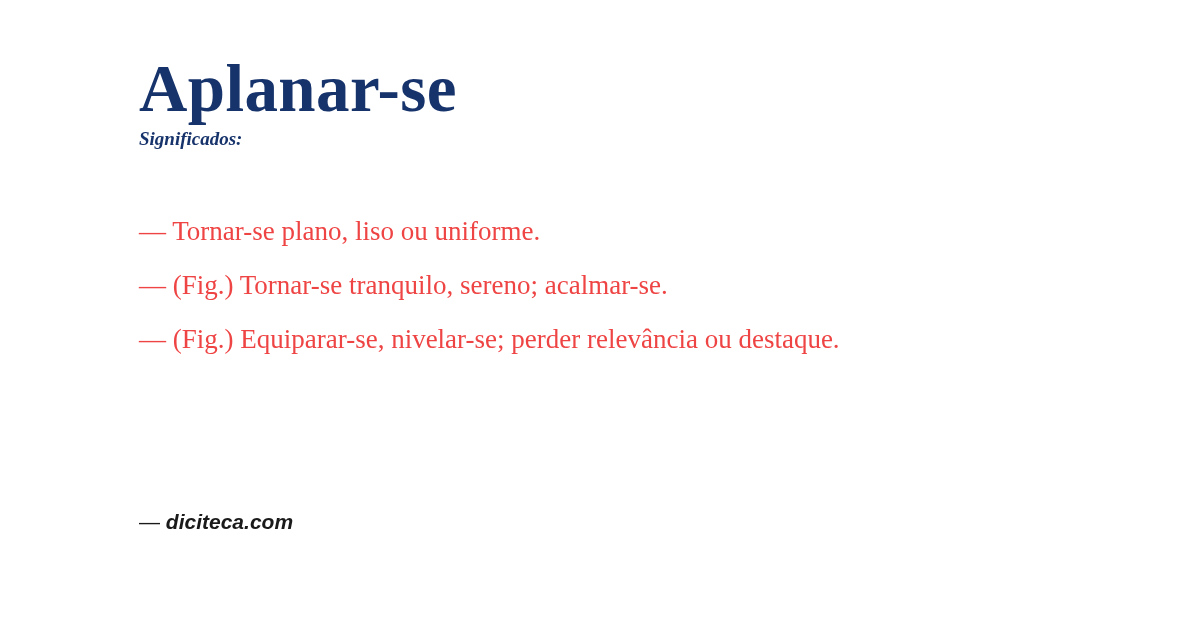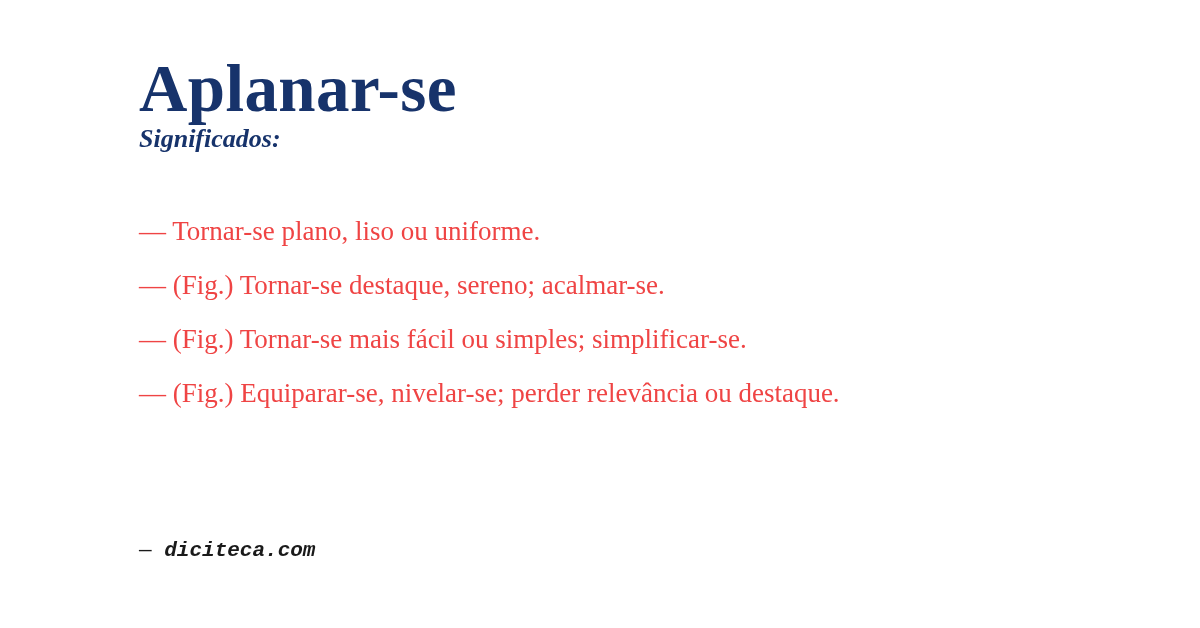--- a/index.html
+++ b/index.html
@@ -49,21 +49,21 @@
     letter-spacing: 0.4px;
     color: #17336b;
     white-space: nowrap;
   }
 
   .subtitle {
     margin: 0;
     padding: 0;
     margin-top: -2px;
     font-family: "Liberation Serif", "DejaVu Serif", serif;
-    font-size: 26px;
+    font-size: 19px;
     font-weight: bold;
     font-style: italic;
     line-height: 34px;
     color: #17336b;
     white-space: nowrap;
   }
 
   
   .definitions {
     margin: 0;
@@ -94,22 +94,22 @@
   }
 
   .def-text {
     display: inline;
   }
 
   
   .footer {
     position: absolute;
     left: 139px;
-    top: 537px;
-    font-family: Liberation Mono, monospace;
+    top: 508px;
+    font-family: Liberation Sans, sans-serif;
     font-size: 21px;
     font-weight: bold;
     font-style: italic;
     line-height: 28px;
     color: #1a1a1a;
     white-space: nowrap;
   }
 
   .footer-dash {
     display: inline;
@@ -132,24 +132,21 @@
     <div class="header">
       <h1 class="word-title">Aplanar-se</h1>
       <div class="subtitle">Significados:</div>
     </div>
 
     <ul class="definitions">
       <li class="definition-item">
         <span class="def-dash">— </span><span class="def-text">Tornar-se plano, liso ou uniforme.</span>
       </li>
       <li class="definition-item">
-        <span class="def-dash">— </span><span class="def-text">(Fig.) Tornar-se destaque, sereno; acalmar-se.</span>
-      </li>
-      <li class="definition-item">
-        <span class="def-dash">— </span><span class="def-text">(Fig.) Tornar-se mais fácil ou simples; simplificar-se.</span>
+        <span class="def-dash">— </span><span class="def-text">(Fig.) Tornar-se tranquilo, sereno; acalmar-se.</span>
       </li>
       <li class="definition-item">
         <span class="def-dash">— </span><span class="def-text">(Fig.) Equiparar-se, nivelar-se; perder relevância ou destaque.</span>
       </li>
     </ul>
 
   </div>
 
   <div class="footer">
     <span class="footer-dash">— </span><span class="footer-source">diciteca.com</span>

